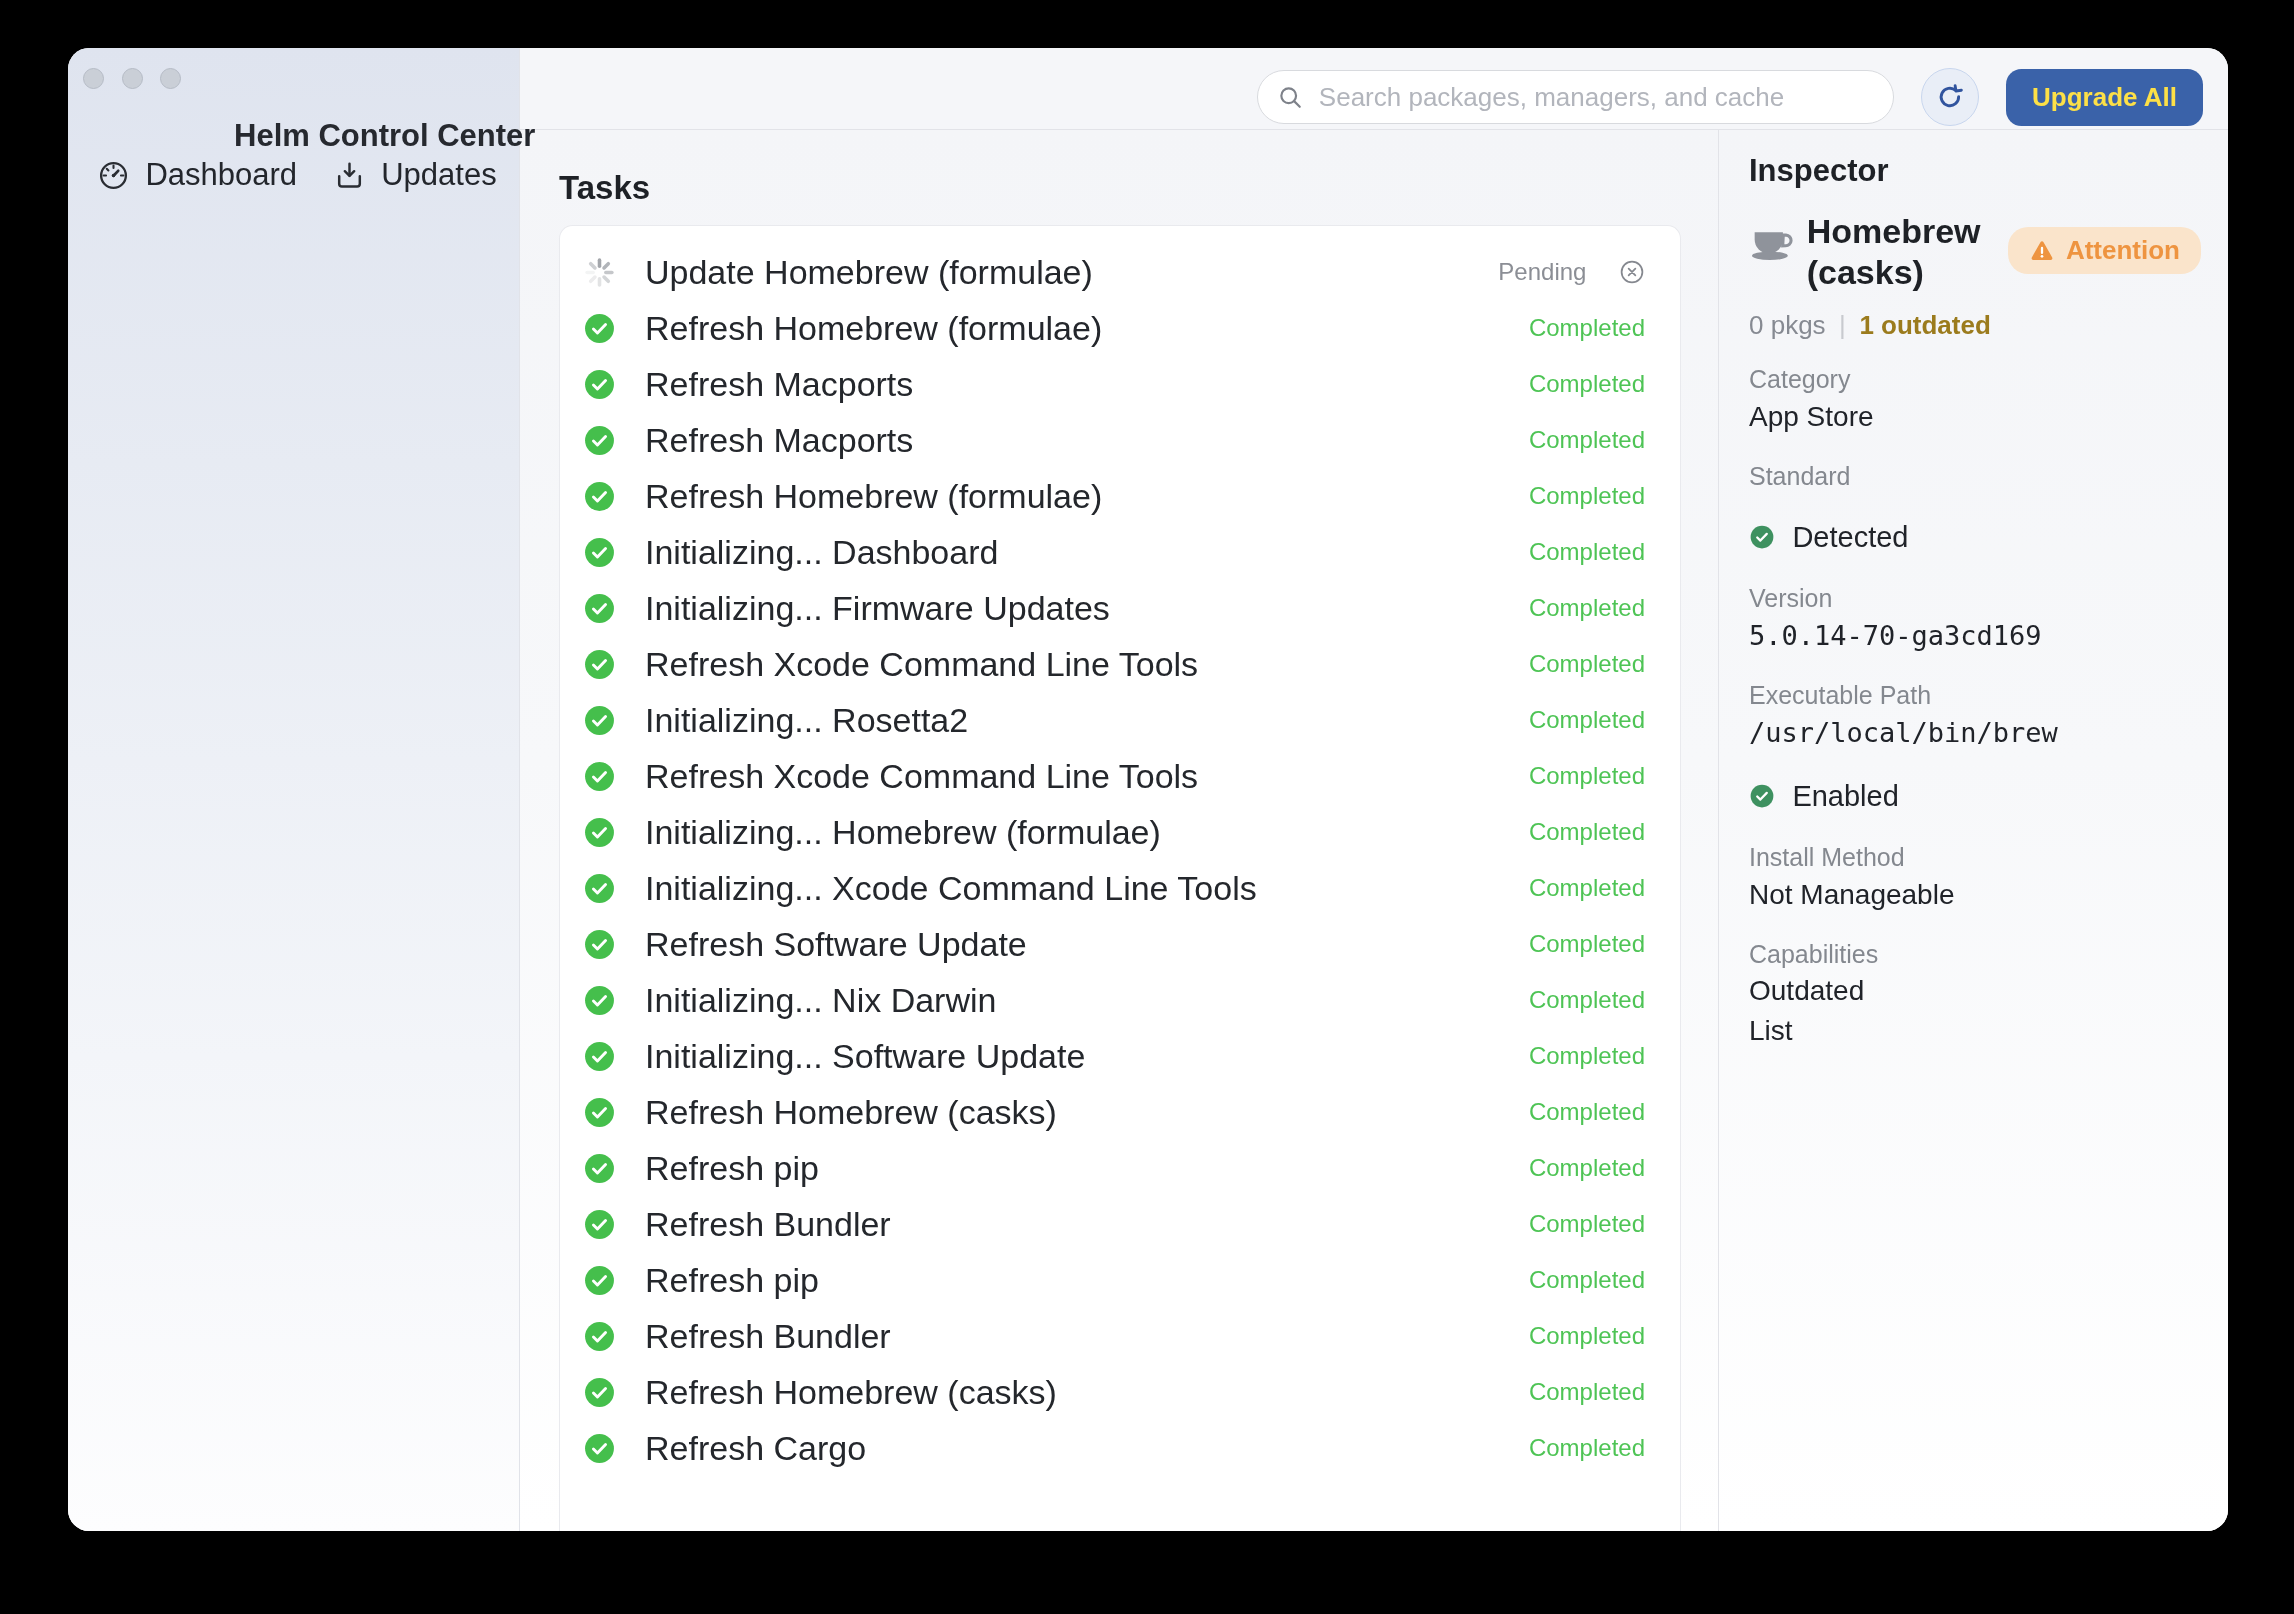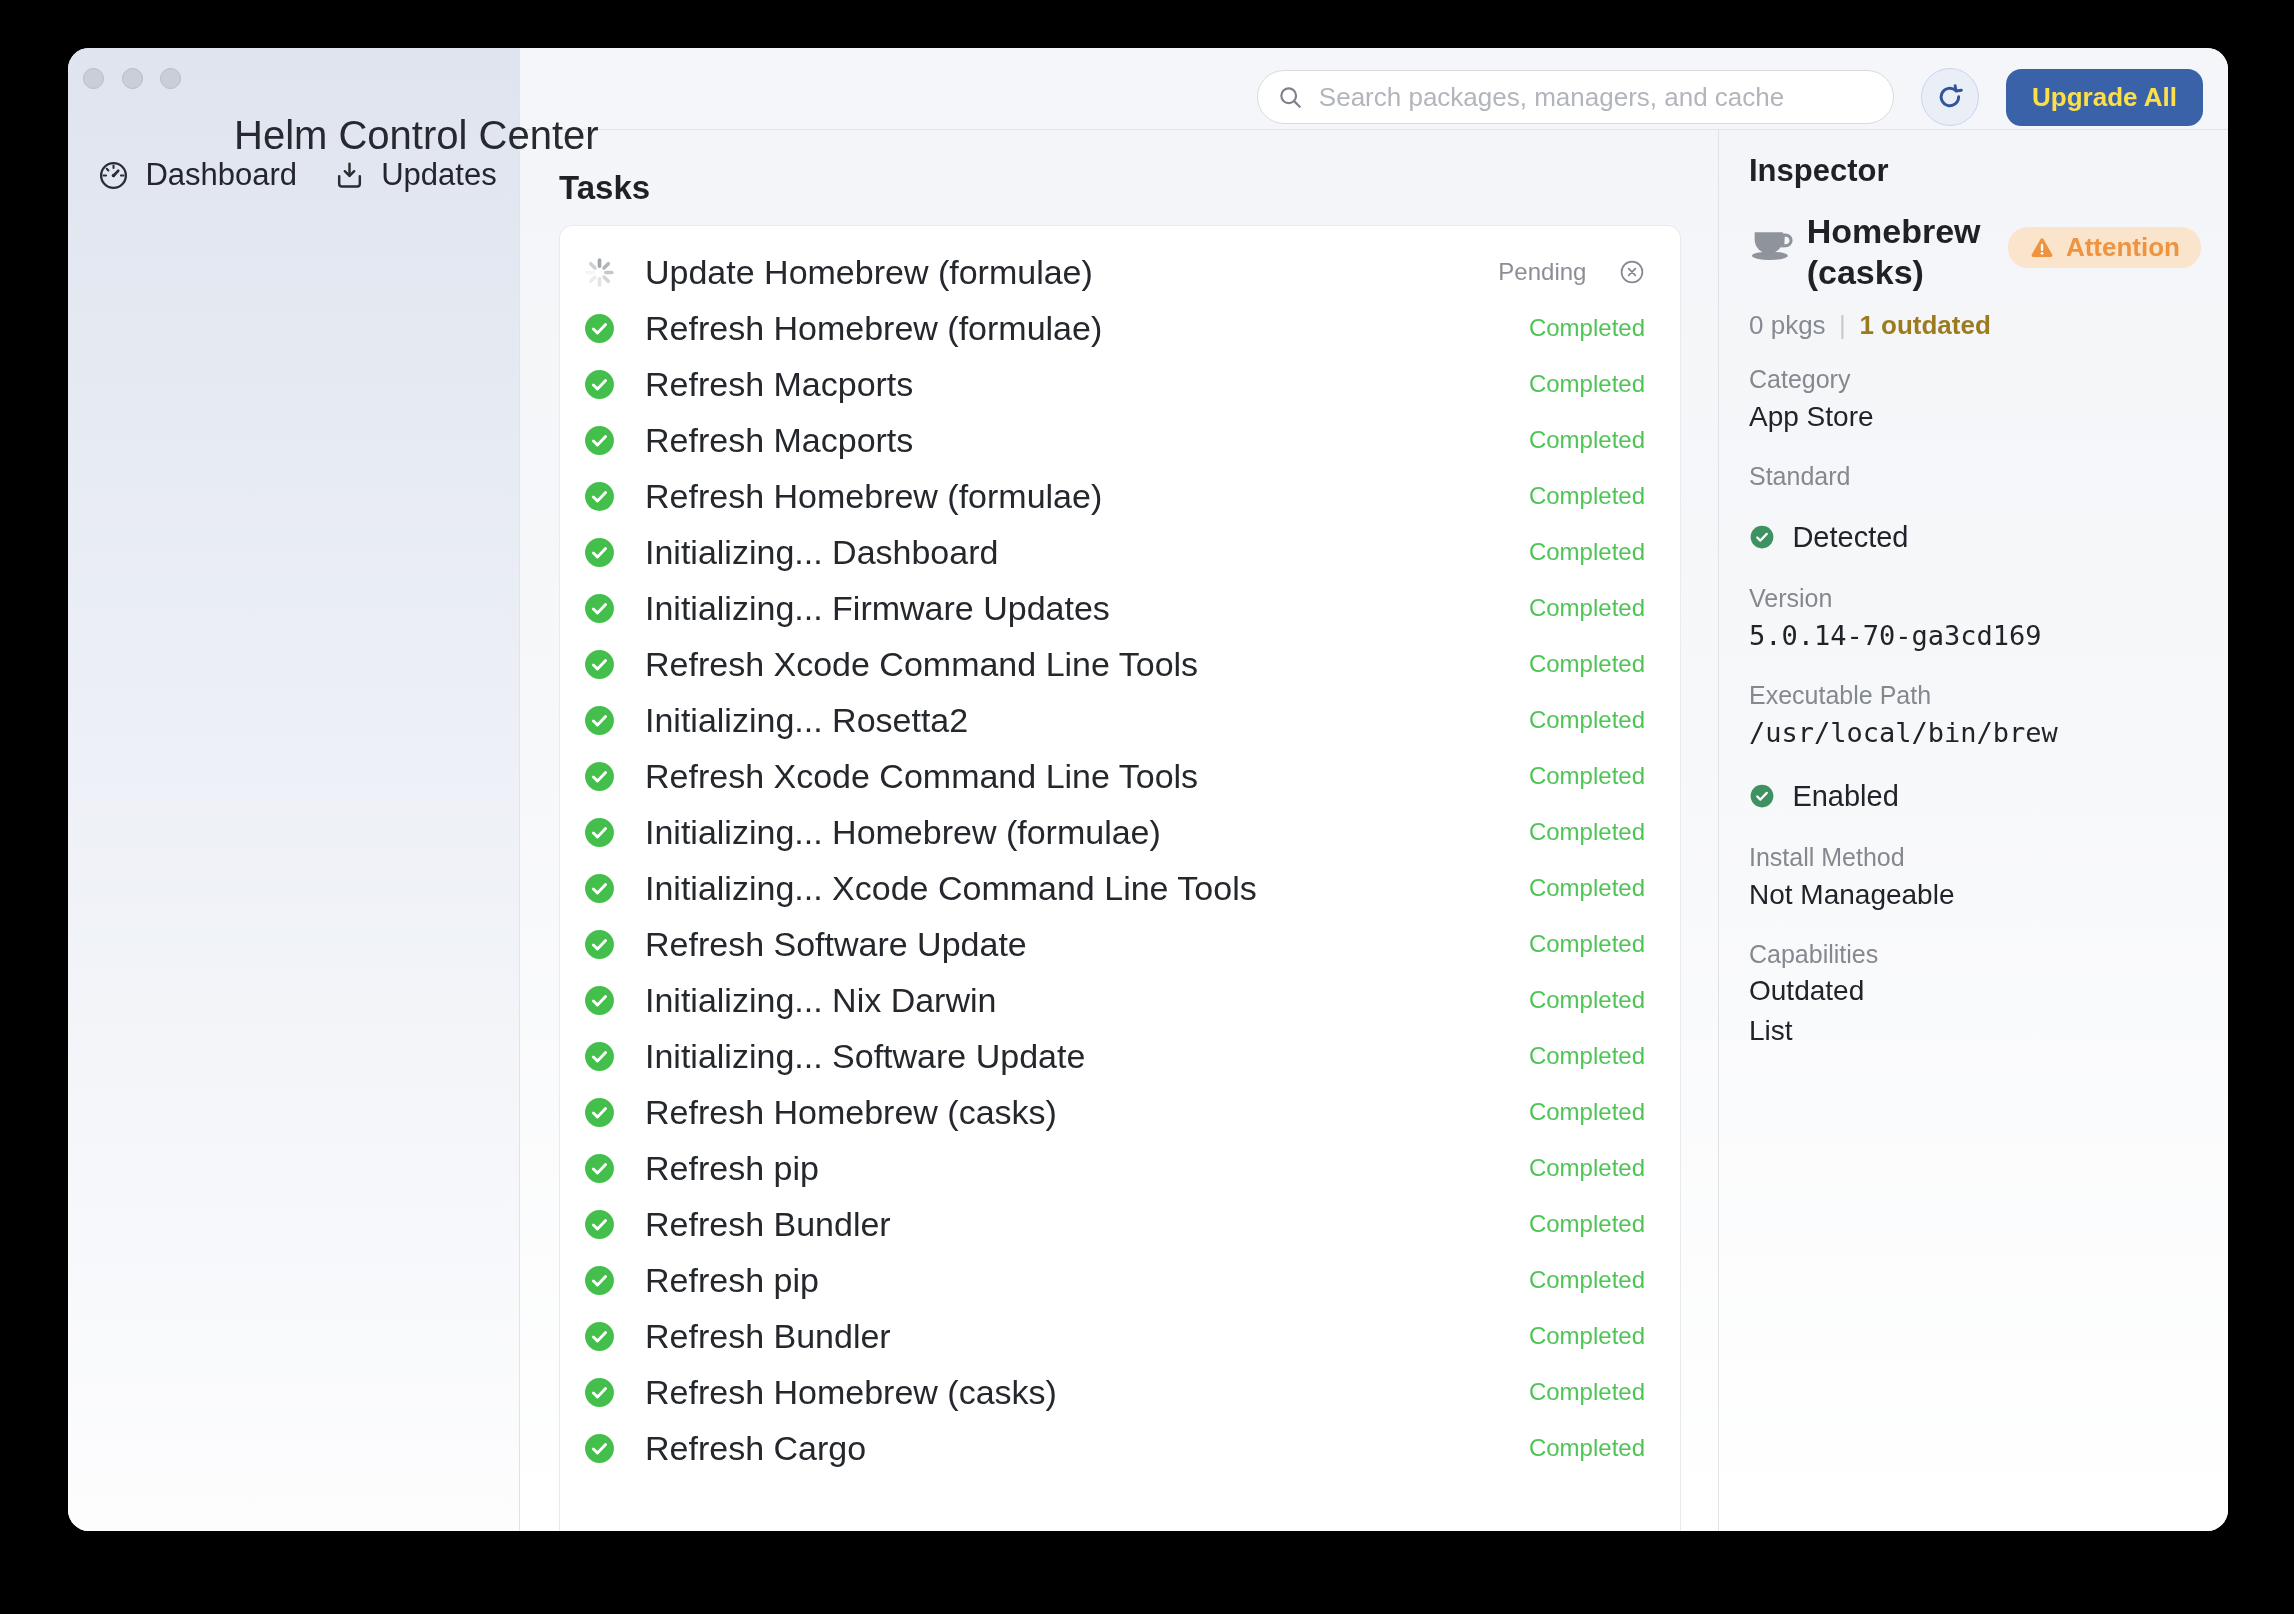--- a/index.html
+++ b/index.html
@@ -17,21 +17,21 @@
   
   .sidebar{
     flex:0 0 452px;width:452px;box-sizing:border-box;
     background:linear-gradient(180deg,#dfe4ef 0%,#e7ebf3 28%,#f3f5f9 68%,#fdfdfe 100%);
     border-right:1px solid #e1e3e9;
     display:flex;flex-direction:column;
   }
   .titlebar{position:relative;height:100px;flex:0 0 100px;}
   .lights{position:absolute;left:15.4px;top:20px;display:flex;gap:17.4px;}
   .light{width:21px;height:21px;border-radius:50%;background:#cacfd7;border:1px solid #b5bbc5;box-sizing:border-box;}
-  .app-title{position:absolute;left:166px;top:70px;font-size:40px;font-weight:400;color:#26292f;line-height:35px;white-space:nowrap;}
+  .app-title{position:absolute;left:166px;top:70px;font-size:31px;font-weight:700;color:#26292f;line-height:35px;white-space:nowrap;}
   .nav{display:flex;flex-direction:row;gap:12.6px;padding:0 22px 0 17.4px;}
   .nav-item{
     height:54px;border-radius:27px;display:flex;align-items:center;
     padding:0 11.6px;gap:15.4px;font-size:31px;font-weight:500;color:#23262c;
     box-sizing:border-box;cursor:default;
   }
   .nav-item .ic{width:33px;height:33px;flex:0 0 33px;color:#2a2d33;}
   .nav-item.active{background:var(--nav-active-bg);border:1.9px solid var(--nav-active-border);color:var(--nav-active-blue);font-weight:700;}
   .nav-item.active .ic{color:var(--nav-active-blue);}
   .nav-label{white-space:nowrap;}
@@ -84,21 +84,21 @@
     flex:0 0 510px;width:510px;box-sizing:border-box;border-left:1px solid #e2e3e8;
     background:linear-gradient(180deg,#f4f5f8 0%,#f7f8fa 45%,#ffffff 100%);
     padding:25px 27px 0 30px;overflow:hidden;
   }
   .insp-title{font-size:31px;font-weight:700;color:#1e2126;margin:0;line-height:31px;}
   .insp-head{display:flex;align-items:flex-start;margin-top:25px;}
   .cup{width:48px;height:44px;color:#8f939b;margin:7.7px 9.7px 0 0;flex:0 0 48px;}
   .mgr-name{font-size:34px;font-weight:700;color:#1e2126;line-height:41px;width:227px;}
   .badge{
     margin-left:auto;margin-top:16.4px;background:var(--attention-bg);color:var(--attention-orange);
-    height:41px;border-radius:20px;display:flex;align-items:center;gap:10.6px;
+    height:47px;border-radius:20px;display:flex;align-items:center;gap:10.6px;
     padding:0 21px;font-size:26px;font-weight:700;white-space:nowrap;
   }
   .badge .ic{width:26px;height:26px;flex:0 0 26px;}
   .insp-stats{display:flex;gap:13.5px;align-items:center;margin-top:17px;font-size:26px;}
   .stat-pkgs{color:#868a92;}
   .stat-sep{color:#c8cacf;}
   .stat-outdated{color:var(--outdated-olive);font-weight:700;}
   .fields{margin-top:23px;}
   .field{margin-bottom:26px;}
   .f-label{font-size:25px;color:#84888f;line-height:31px;}

